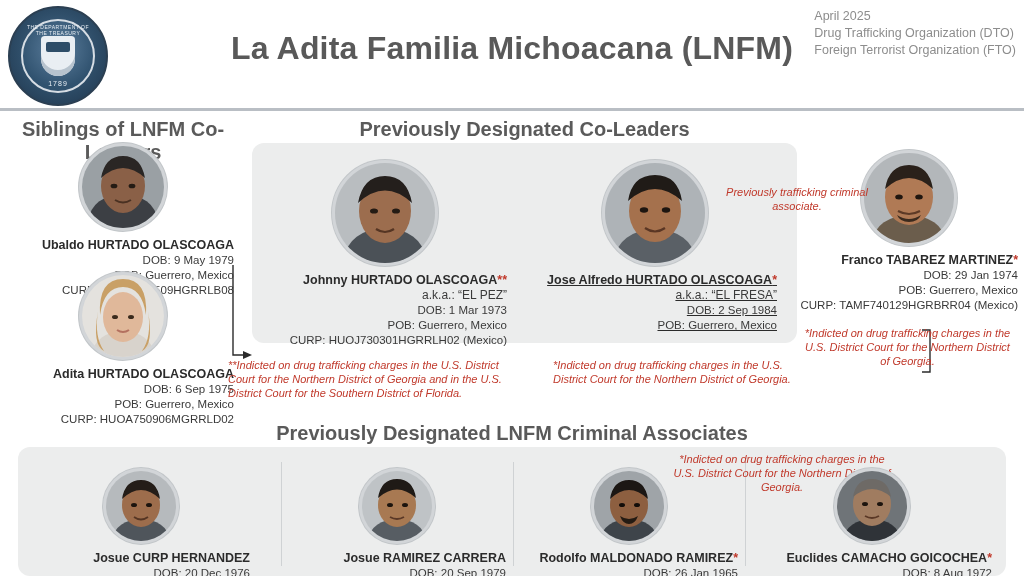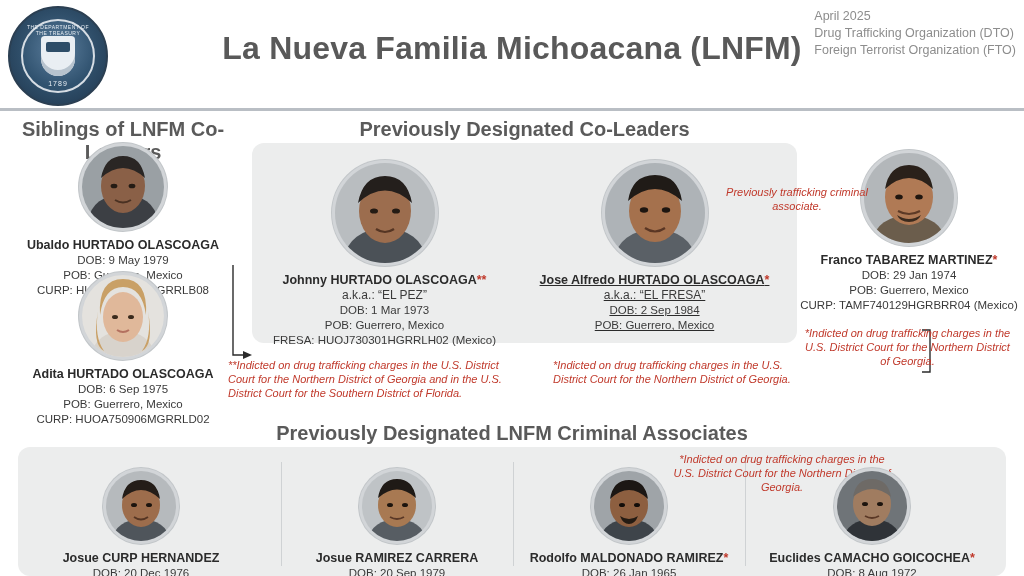--- a/index.html
+++ b/index.html
@@ -59,21 +59,21 @@
   }
   
   .sect-title{
     position:absolute;font-size:20px;font-weight:bold;color:#5a5a5a;text-align:center;
   }
   
   .panel{
     position:absolute;background:#eceded;border-radius:12px;
   }
   
-  .person{position:absolute;text-align:center;}
+  .person{position:absolute;text-align:right;}
   .photo{
     border-radius:50%;
     border:3px solid #d2d5d8;
     background:#cfd3d6;
     overflow:hidden;
     margin:0 auto;
     position:relative;
     box-shadow:0 0 0 1px #c2c6c9;
   }
   .face{position:absolute;inset:0;}
@@ -94,21 +94,21 @@
 <body>
 
 <div class="header">
   <div class="seal">
     <div class="ring">
       <div class="topcurve">THE DEPARTMENT OF THE TREASURY</div>
       <div class="shield"></div>
       <div class="yr">1789</div>
     </div>
   </div>
-  <div class="title">La Nueva Familia Michoacana (LNFM)</div>
+  <div class="title">La Adita Familia Michoacana (LNFM)</div>
   <div class="headmeta">
     <div>April 2025</div>
     <div>Drug Trafficking Organization (DTO)</div>
     <div>Foreign Terrorist Organization (FTO)</div>
   </div>
 </div>
 
 <svg class="lines">
 
   <path d="M233,265 L233,355 L243,355" stroke="#2b2b2b" stroke-width="1.4" fill="none"></path>
@@ -178,21 +178,21 @@
         <path d="M23 40 q27 -25 54 0 q-5 -27 -27 -27 q-22 0 -27 27z" fill="#241f1c"></path>
         <ellipse cx="39" cy="48" rx="4" ry="2.6" fill="#241b14"></ellipse>
         <ellipse cx="61" cy="48" rx="4" ry="2.6" fill="#241b14"></ellipse>
         <path d="M41 66 q9 6 18 0" stroke="#553523" stroke-width="2.2" fill="none"></path>
       </svg>
   </div>
   <div class="pname"><span>Johnny HURTADO OLASCOAGA</span><span class="star">**</span></div>
   <div class="aka">a.k.a.: “EL PEZ”</div>
   <div class="pline">DOB: 1 Mar 1973</div>
   <div class="pline">POB: Guerrero, Mexico</div>
-  <div class="pline">FRESA: HUOJ730301HGRRLH02 (Mexico)</div>
+  <div class="pline">CURP: HUOJ730301HGRRLH02 (Mexico)</div>
 </div>
 
 <div class="person" style="left:532px;top:160px;width:245px;text-decoration:underline;">
   <div class="photo" style="width:100px;height:100px;">
     <svg class="face" viewBox="0 0 100 100">
         <rect width="100" height="100" fill="#aeb3b7"></rect>
         <ellipse cx="50" cy="96" rx="40" ry="30" fill="#5a6066"></ellipse>
         <ellipse cx="50" cy="48" rx="26" ry="31" fill="#a5714d"></ellipse>
         <path d="M23 38 q27 -24 54 0 q-4 -26 -27 -26 q-23 0 -27 26z" fill="#201b17"></path>
         <ellipse cx="39" cy="47" rx="4.2" ry="2.8" fill="#1d1510"></ellipse>

